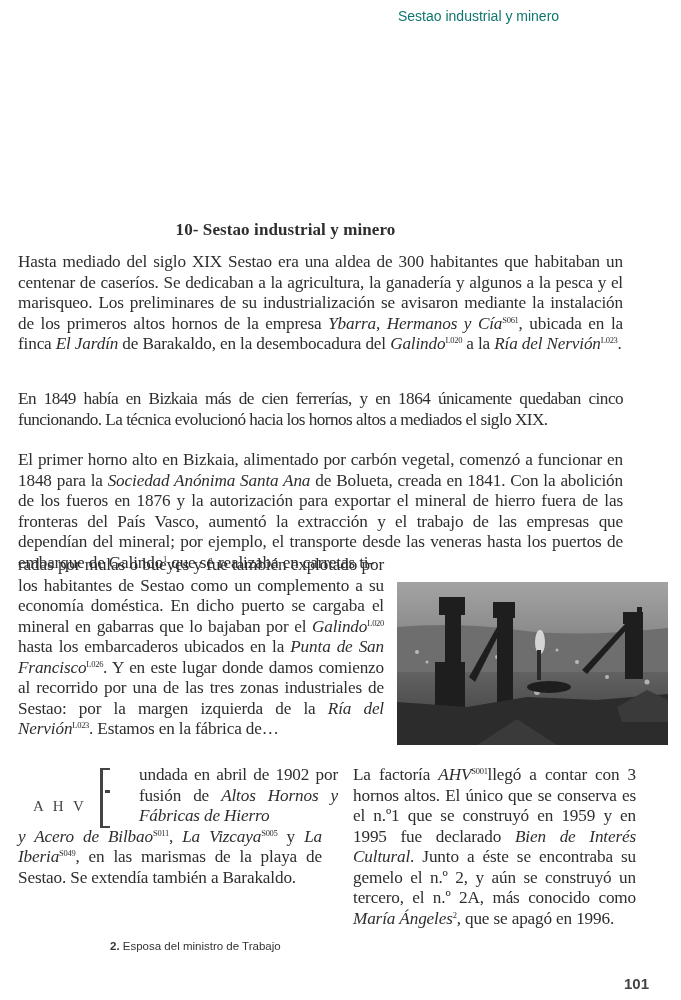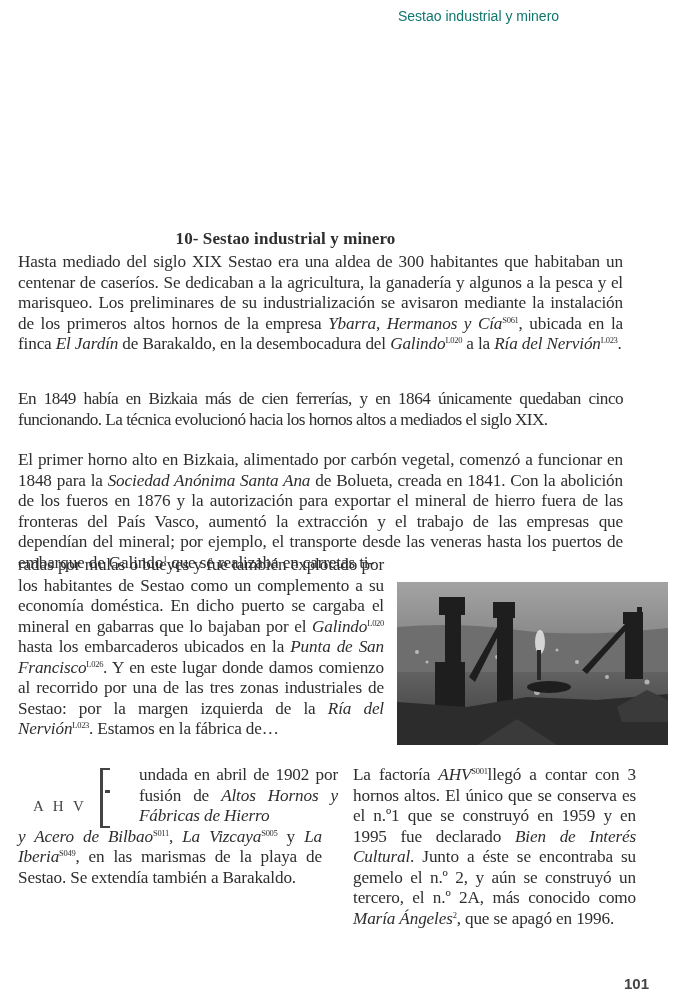--- a/index.html
+++ b/index.html
@@ -5,21 +5,21 @@
   html, body { margin: 0; padding: 0; }
   body {
     width: 681px; height: 1000px; background: #ffffff; position: relative; overflow: hidden;
     color: #2e2e2e; font-family: "Liberation Serif", serif;
   }
   .running-header {
     position: absolute; top: 8px; left: 398px;
     font-family: "Liberation Sans", sans-serif; font-size: 14px; color: #0f766e;
   }
   .chapter-title {
-    position: absolute; top: 229px; left: 0; width: 571px; text-align: center;
+    position: absolute; top: 220px; left: 0; width: 571px; text-align: center;
     font-size: 17px; font-weight: bold; color: #2e2e2e; letter-spacing: 0.1px;
   }
   .para {
     position: absolute; left: 18px; width: 605px;
     font-size: 17.2px; line-height: 20.5px; text-align: justify; margin: 0;
     letter-spacing: -0.15px;
   }
   .para i, .col i { font-style: italic; }
   sup { font-size: 8.5px; line-height: 0; vertical-align: 6px; letter-spacing: -0.3px; }
   #p1 { top: 252px; }
@@ -127,15 +127,16 @@
 </div>
 
 <div class="ahv-label">A H V</div>
 <div class="dropcap" title="F"></div>
 <div class="ahv-text1"><span>undada en abril de 1902 por fusión de </span><i>Altos Hornos y Fábricas de Hierro</i></div>
 <div class="ahv-text2"><i>y Acero de Bilbao</i><sup>S011</sup><span>, </span><i>La</i> <i>Vizcaya</i><sup>S005</sup><span> y </span><i>La Iberia</i><sup>S049</sup><span>, en las marismas de la playa de Sestao. Se extendía también a Barakaldo.</span></div>
 
 <div class="right-col"><span>La factoría </span><i>AHV</i><sup>S001</sup><span>llegó a contar con 3 hornos altos. El único que se conserva es el n.º1 que se construyó en 1959 y en 1995 fue declarado </span><i>Bien de Interés Cultural</i><span>. Junto a éste se encontraba su gemelo el n.º 2, y aún se construyó un tercero, el n.º 2A, más conocido como </span><i>María Ángeles</i><sup>2</sup><span>, que se apagó en 1996.</span></div>
 
 <div class="footnotes">
+  <div><b>2.</b><span> Esposa del ministro de Trabajo</span></div>
 </div>
 
 <div class="page-number">101</div>
 
 </body></html>

